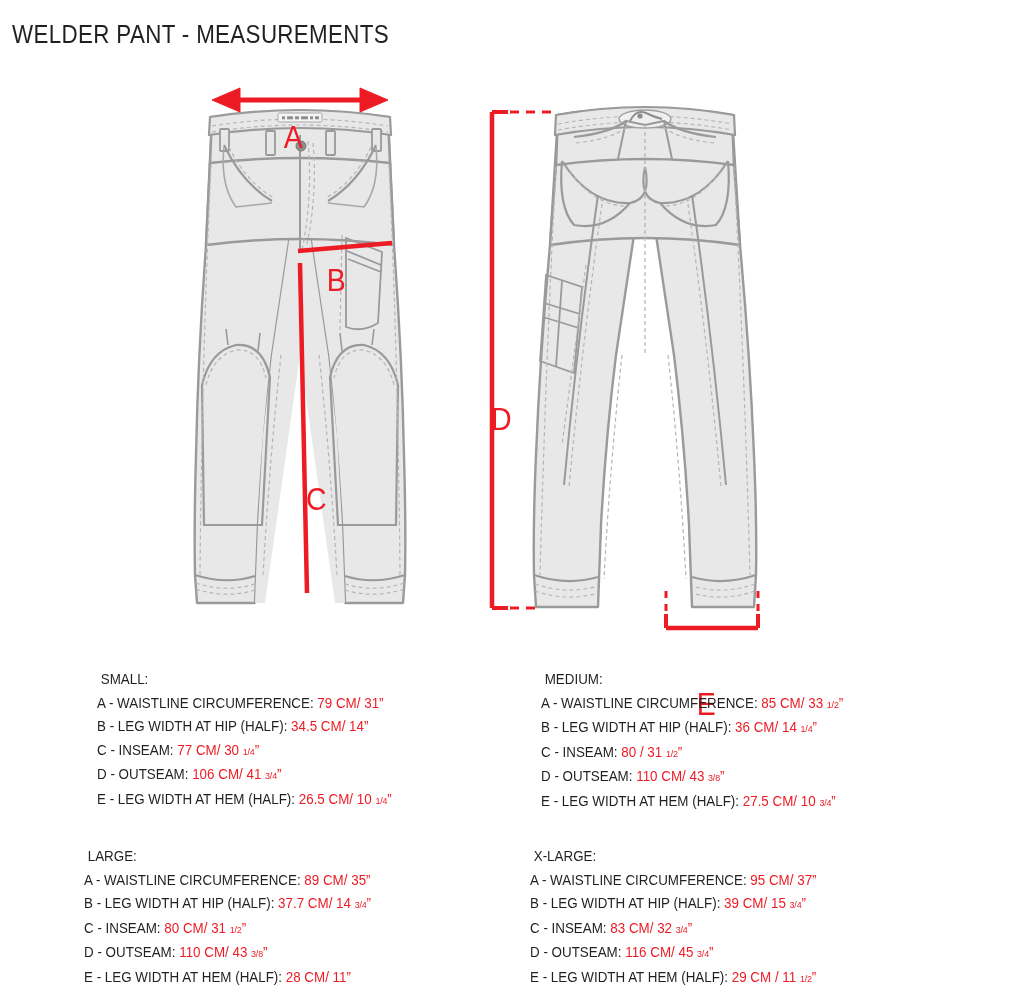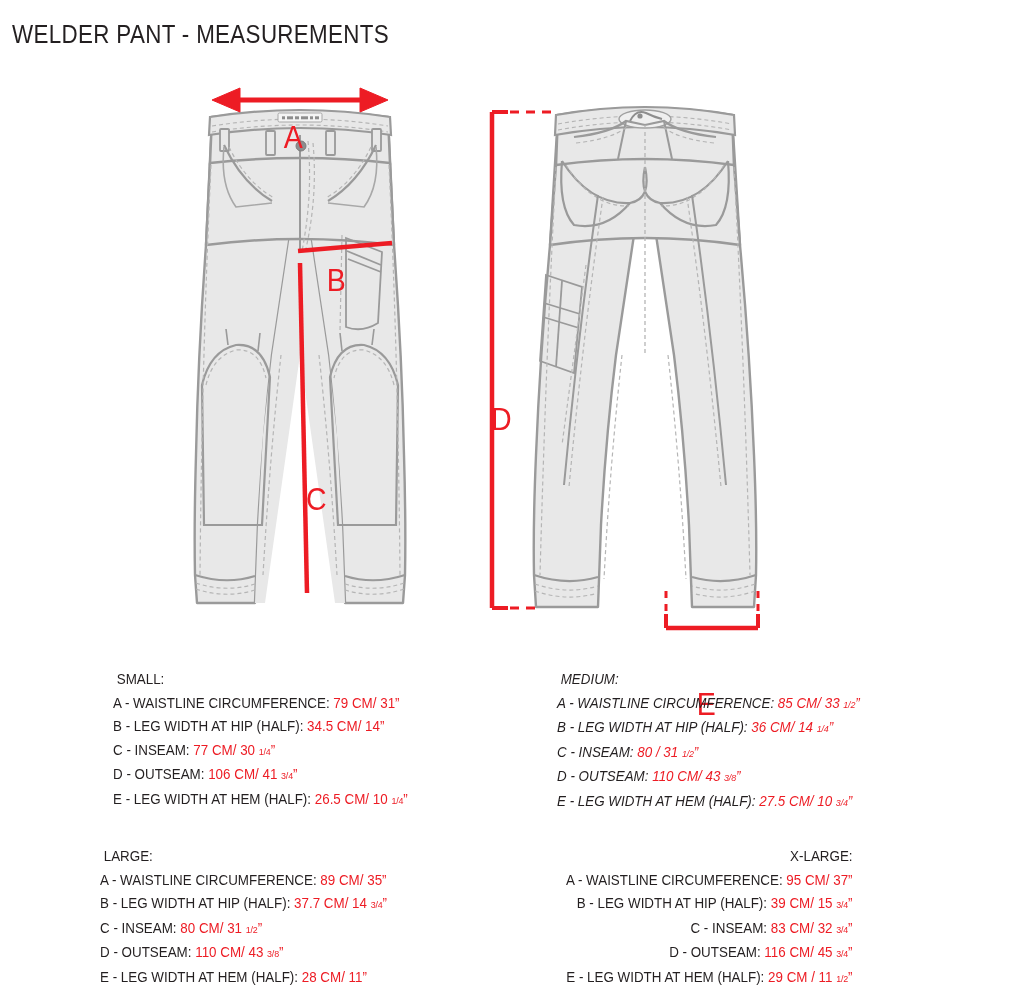--- a/index.html
+++ b/index.html
@@ -60,26 +60,25 @@
   #dim-letter-d { left: 490px; top: 349px; }
   #dim-letter-e { left: 696px; top: 634px; }
 
   
   .spec-block {
     position: absolute;
     font-size: 14.4px;
     line-height: 23.6px;
     white-space: nowrap;
     color: #231f20;
-    margin-left: 16px;
   }
   #spec-small  { left: 97px;  top: 668px; }
-  #spec-medium { left: 541px; top: 668px; font-style: italic; }
+  #spec-medium { left: 541px; top: 668px; }
   #spec-large  { left: 84px;  top: 845px; }
-  #spec-xlarge { left: 550px; top: 845px; text-align: right; }
+  #spec-xlarge { left: 530px; top: 845px; }
 
   .spec-heading {
     display: block;
     padding-left: 4px;
     transform: scaleX(0.93);
     transform-origin: left center;
   }
   .spec-row {
     display: block;
     transform: scaleX(0.93);

